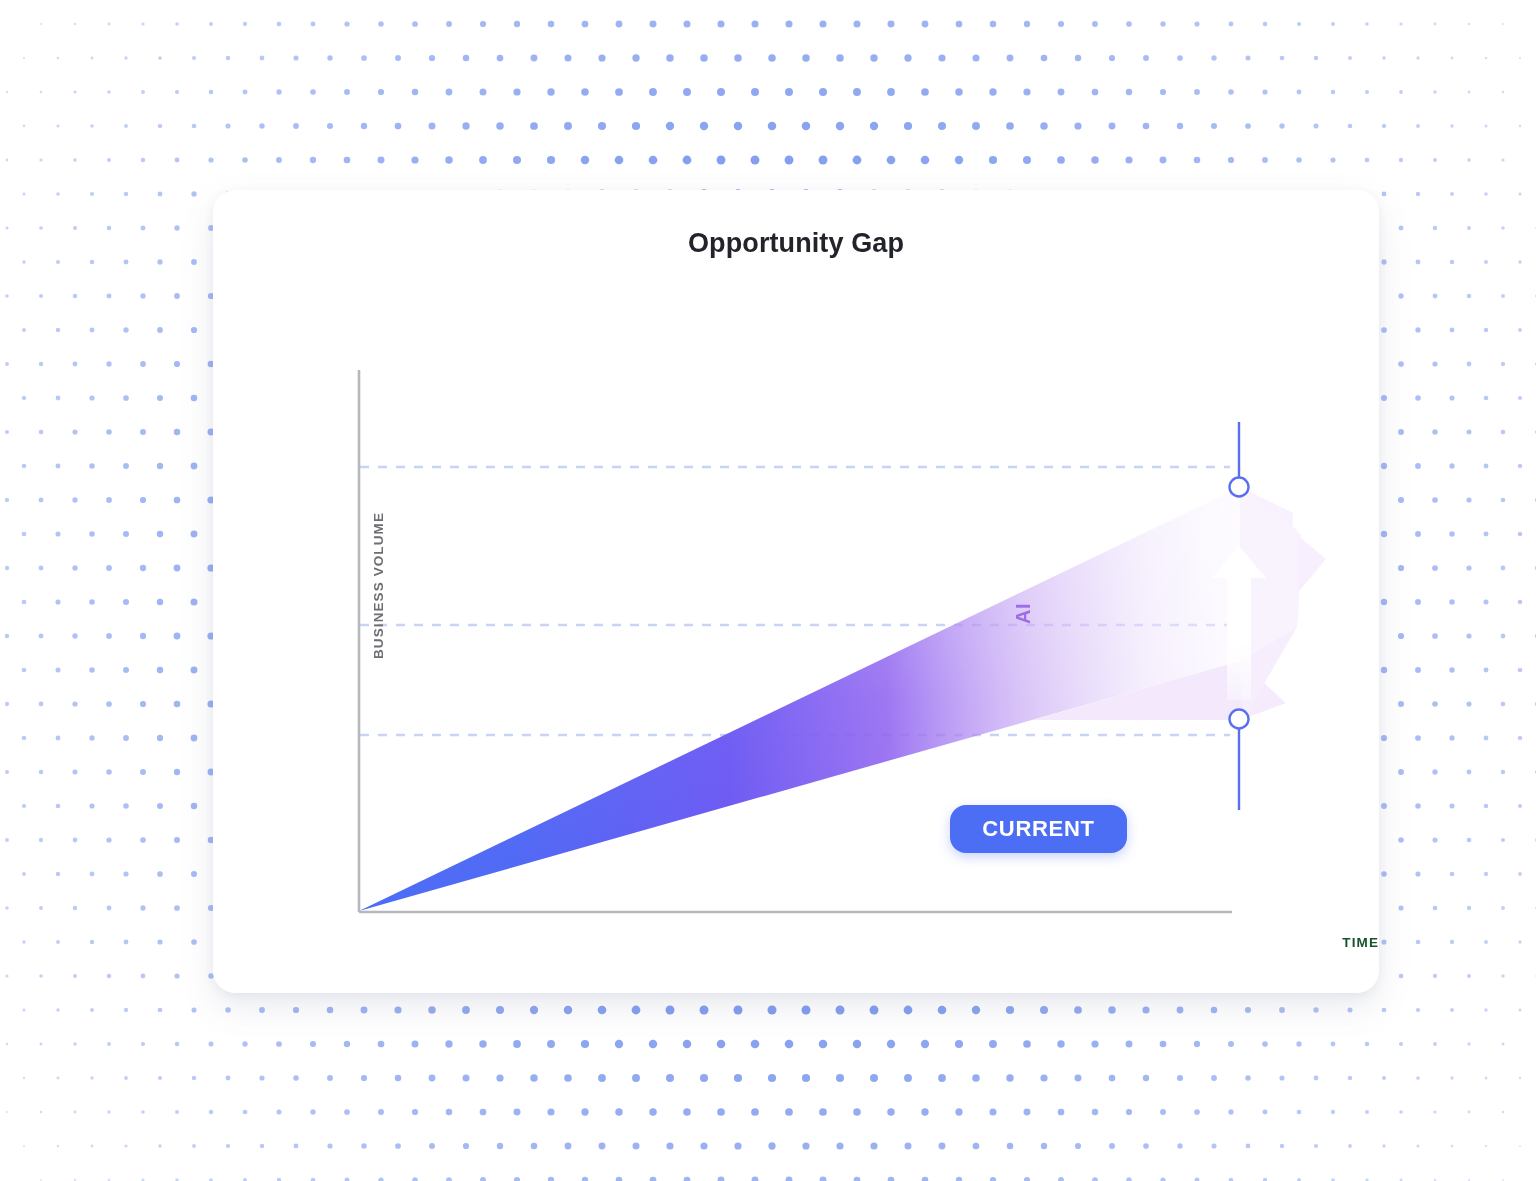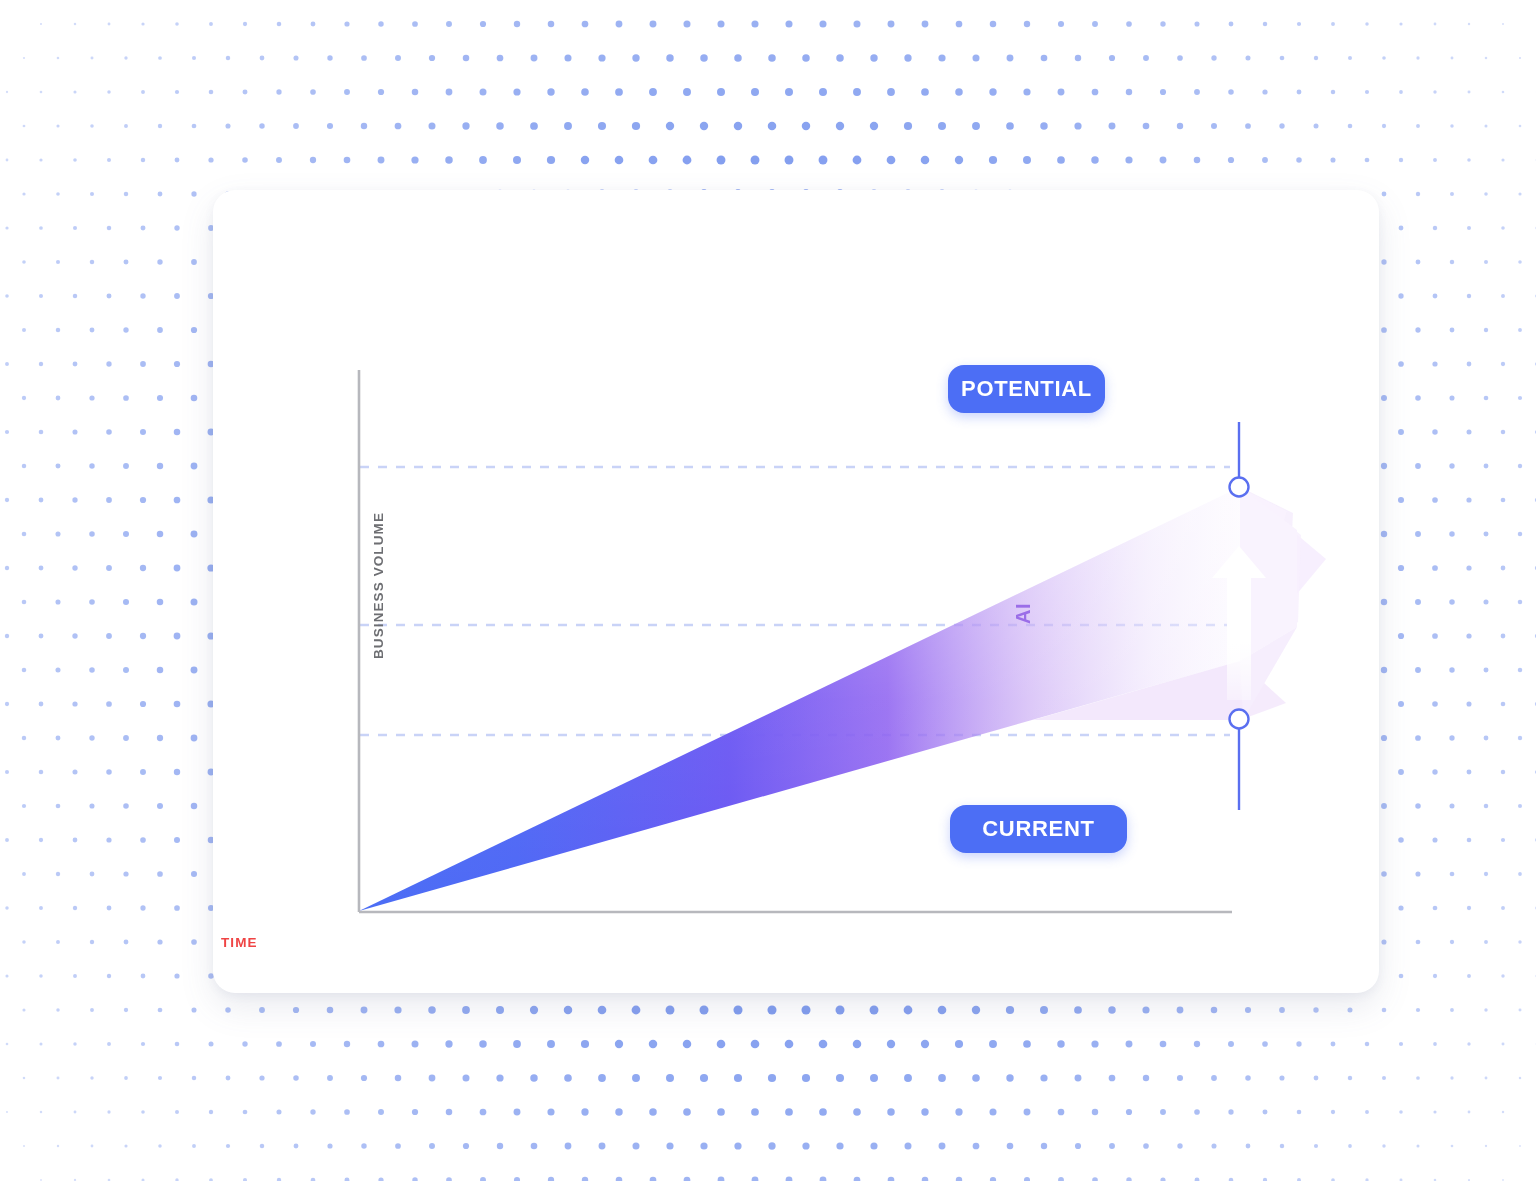--- a/index.html
+++ b/index.html
@@ -72,25 +72,25 @@
     letter-spacing: 1.1px;
     color: #6d6e72;
     white-space: nowrap;
   }
   #x-axis-title {
     position: absolute;
     left: 0;
     top: 745px;
     width: 1166px;
     padding-left: 8px;
-    text-align: left;
+    text-align: right;
     font-size: 13.5px;
     font-weight: bold;
     letter-spacing: 1.1px;
-    color: #ef4444;
+    color: #14532d;
   }
 
   
   .badge {
     position: absolute;
     display: flex;
     align-items: center;
     justify-content: center;
     background: #4c6ef5;
     color: #ffffff;
@@ -1796,20 +1796,21 @@
       <circle cx="1367.0" cy="1180.0" r="1.63" fill="#4a72e8" opacity="0.30"></circle>
       <circle cx="1401.0" cy="1180.0" r="1.46" fill="#4a72e8" opacity="0.28"></circle>
       <circle cx="1435.0" cy="1180.0" r="1.27" fill="#4a72e8" opacity="0.26"></circle>
       <circle cx="1469.0" cy="1180.0" r="1.09" fill="#4a72e8" opacity="0.23"></circle>
       <circle cx="1503.0" cy="1180.0" r="0.90" fill="#4a72e8" opacity="0.21"></circle>
     </g>
 </svg>
 
 <div id="card">
 
+  <div id="chart-title">Opportunity Gap</div>
 
   <svg id="plot" viewBox="0 0 1166 803" xmlns="http://www.w3.org/2000/svg">
     <defs>
 
       <linearGradient id="wedgeGrad" x1="0" y1="0" x2="1" y2="0">
         <stop offset="0" stop-color="#4c6ef5"></stop>
         <stop offset="0.18" stop-color="#4f68f5"></stop>
         <stop offset="0.42" stop-color="#6a57f3"></stop>
         <stop offset="0.60" stop-color="#8a5cf0" stop-opacity="0.88"></stop>
         <stop offset="0.76" stop-color="#bb94f2" stop-opacity="0.55"></stop>
@@ -1890,17 +1891,16 @@
     <circle cx="1026" cy="297" r="9.5" fill="#ffffff" stroke="#5a6ff0" stroke-width="2.4"></circle>
     <circle cx="1026" cy="529" r="9.5" fill="#ffffff" stroke="#5a6ff0" stroke-width="2.4"></circle>
 
     <line x1="146" y1="180" x2="146" y2="722" stroke="#b7b8bd" stroke-width="2.6"></line>
     <line x1="146" y1="722" x2="1019" y2="722" stroke="#b7b8bd" stroke-width="2.6"></line>
   </svg>
 
   <div id="y-axis-title">BUSINESS VOLUME</div>
   <div id="x-axis-title">TIME</div>
 
-  <div class="badge" id="badge-potential">POTENTIAL</div>
   <div class="badge" id="badge-current">CURRENT</div>
 
   <div id="ai-label">AI</div>
 </div>
 
 </body></html>

